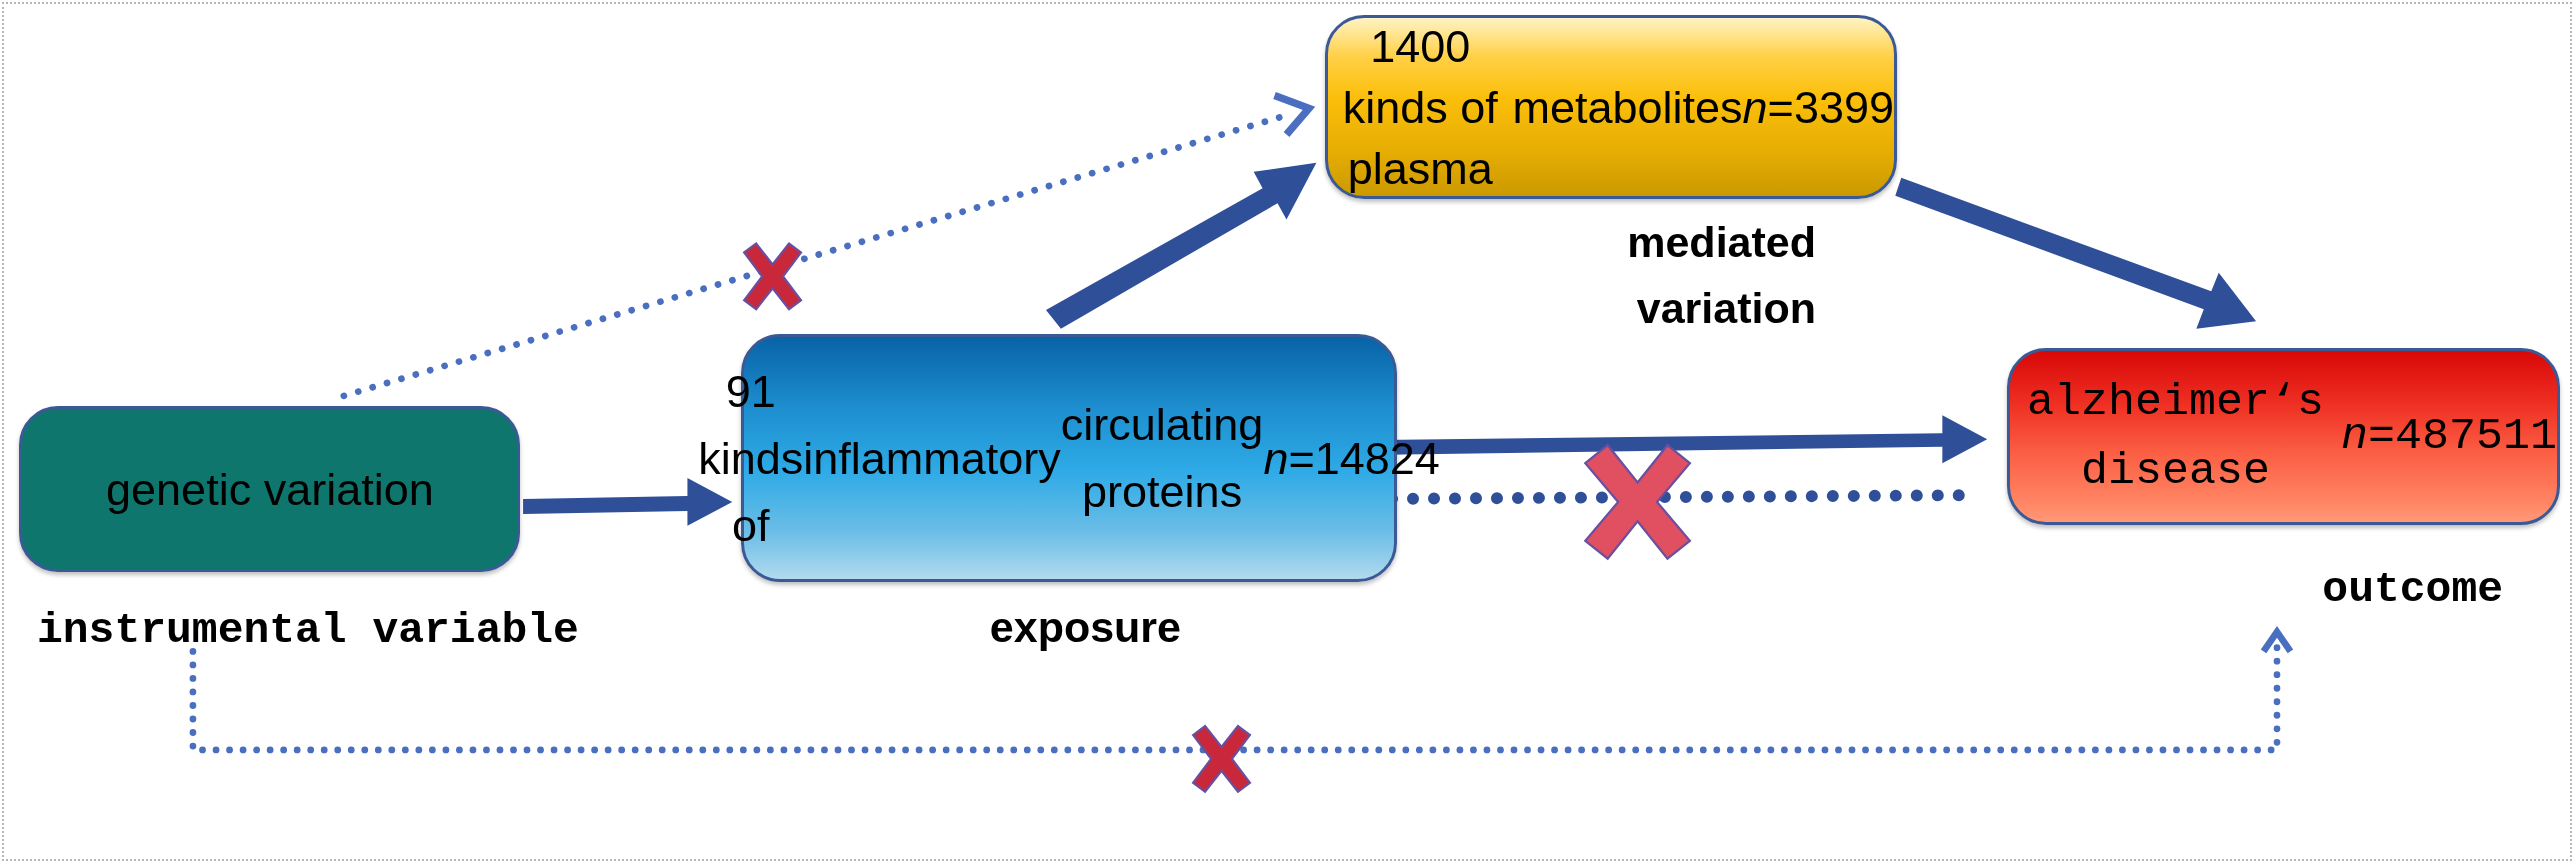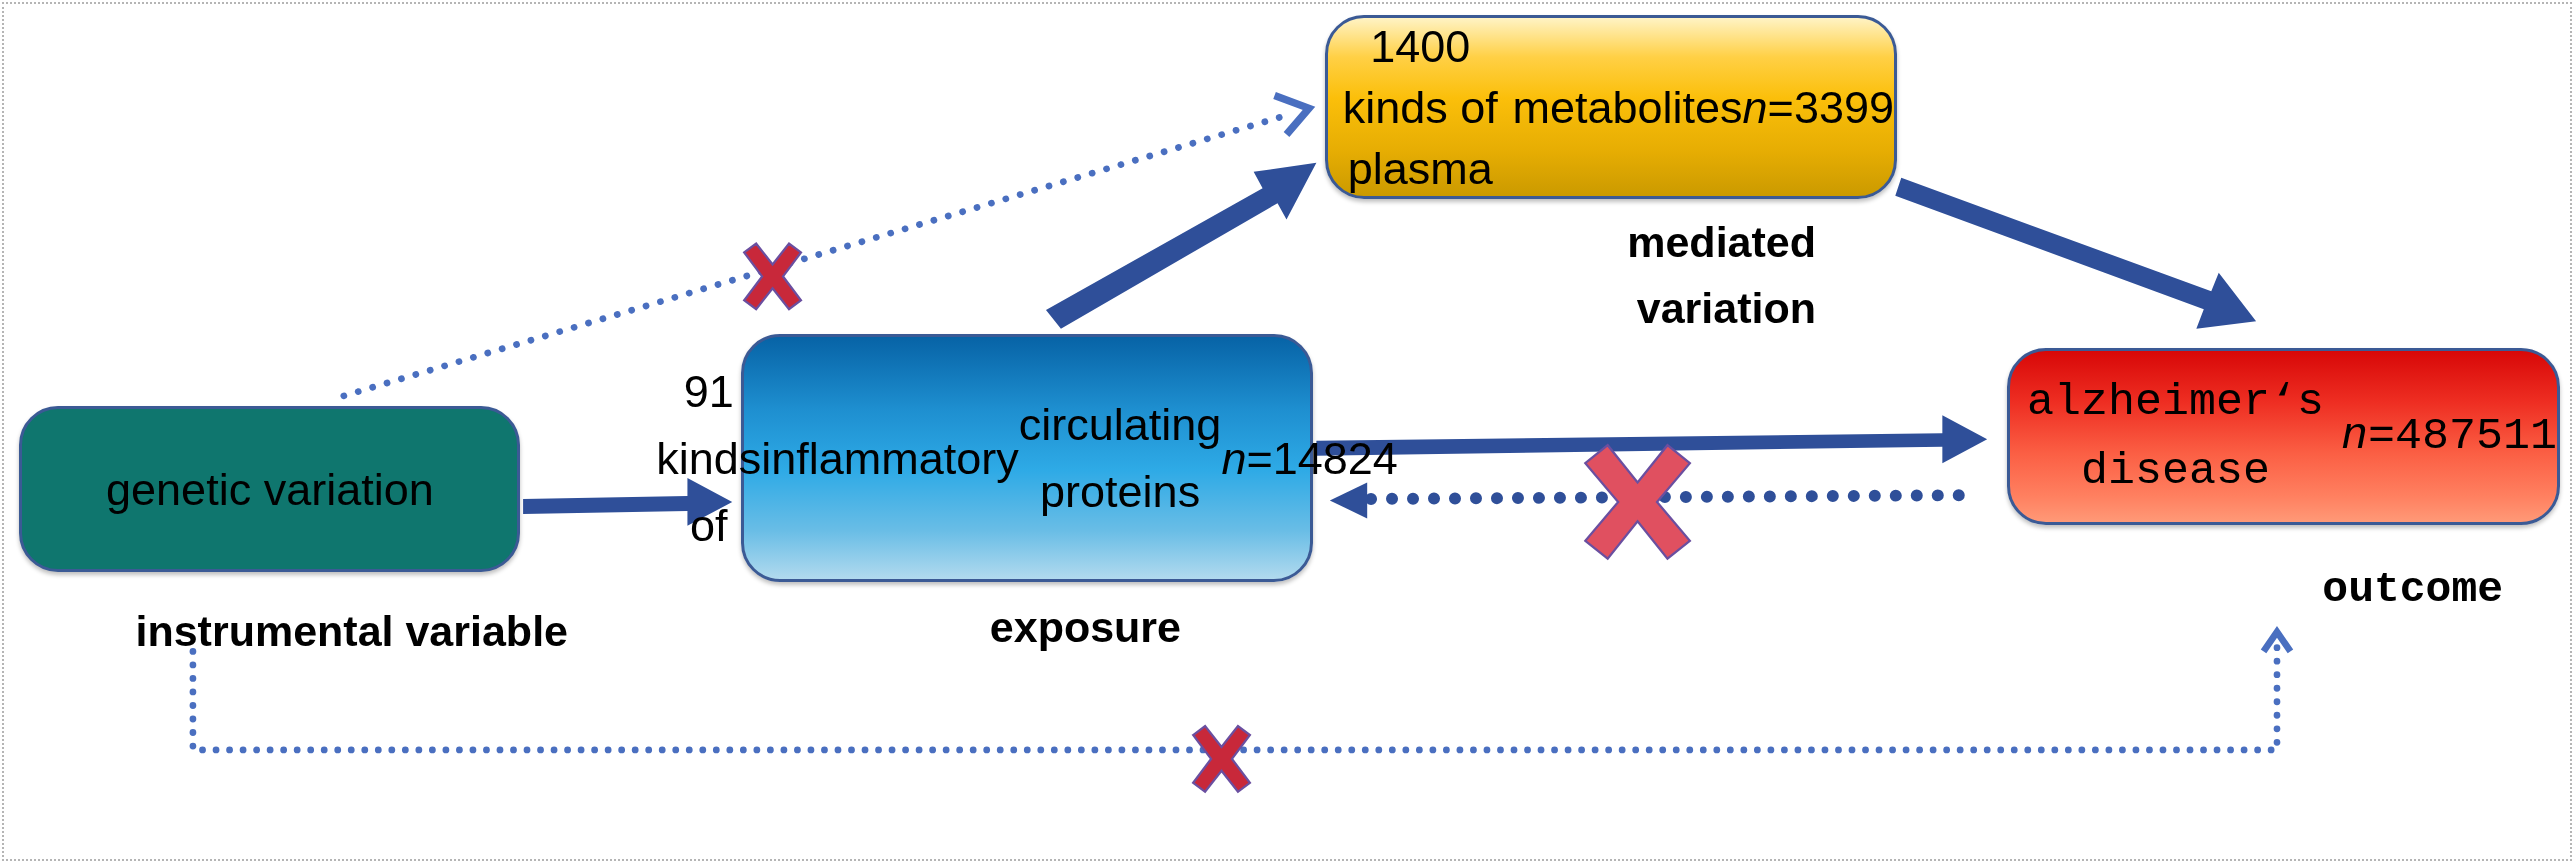--- a/index.html
+++ b/index.html
@@ -1,26 +1,26 @@
 <!DOCTYPE html>
 <html style="font-size:12px"><head>
 <meta charset="utf-8">
 <style>
   html, body { margin:0; padding:0; background:#ffffff; }
   body { width:2576px; height:865px; position:relative; overflow:hidden; font-family:"DejaVu Sans", sans-serif; }
   .frame { position:absolute; left:1.5px; top:1.5px; width:2570px; height:859px; border:2.2px dotted #b5b5b5; box-sizing:border-box; }
   svg.arrows { position:absolute; left:0; top:0; width:2576px; height:865px; }
   .box { position:absolute; box-sizing:border-box; border:3px solid #3b5a95; border-radius:39px; display:flex; flex-direction:row; align-items:center; justify-content:center; text-align:center; color:#000; font-family:"Liberation Sans", sans-serif; font-size:45px; line-height:67px; box-shadow:0 3px 4.5px rgba(0,0,0,0.25); }
   .box-green { left:19.4px; top:406px; width:501px; height:166px; background:#0f766e; }
-  .box-blue { left:741px; top:334px; width:572px; height:248px; background:linear-gradient(to bottom,#0763a6 0%,#1e8fd0 30%,#2eaae6 55%,#69bde6 80%,#b1daee 100%); line-height:67px; padding-top:0; }
+  .box-blue { left:741px; top:334px; width:656px; height:248px; background:linear-gradient(to bottom,#0763a6 0%,#1e8fd0 30%,#2eaae6 55%,#69bde6 80%,#b1daee 100%); line-height:67px; padding-top:0; }
   .box-yellow { left:1325px; top:15px; width:572px; height:184px; background:linear-gradient(to bottom,#fff3c4 0%,#ffd045 22%,#fbbf0a 45%,#e6ad03 75%,#cb9a00 100%); line-height:61px; }
   .box-red { left:2007px; top:348px; width:553px; height:177px; background:linear-gradient(to bottom,#d80808 0%,#ee2e22 30%,#fb5f44 60%,#ff8060 85%,#ff9977 100%); line-height:69px;font-family:Liberation Mono, monospace; }
   .n-line i { font-style:italic; }
   .label { position:absolute; font-family:"Liberation Sans", sans-serif; font-weight:bold; font-size:43px; color:#000; text-align:right; line-height:66px; white-space:nowrap; }
-  .lbl-iv { left:45px; top:598px; width:523px; }
+  .lbl-iv { left:37px; top:598px; width:523px;font-family:Liberation Mono, monospace; }
   .lbl-exp { left:822px; top:594px; width:359px; }
   .lbl-med { left:1442px; top:209px; width:374px; }
   .lbl-out { left:2152px; top:557px; width:351px;font-family:Liberation Mono, monospace; }
 </style>
 </head>
 <body>
 
 <div class="frame"></div>
 
 <svg class="arrows" viewBox="0 0 3448 1158" xmlns="http://www.w3.org/2000/svg">

